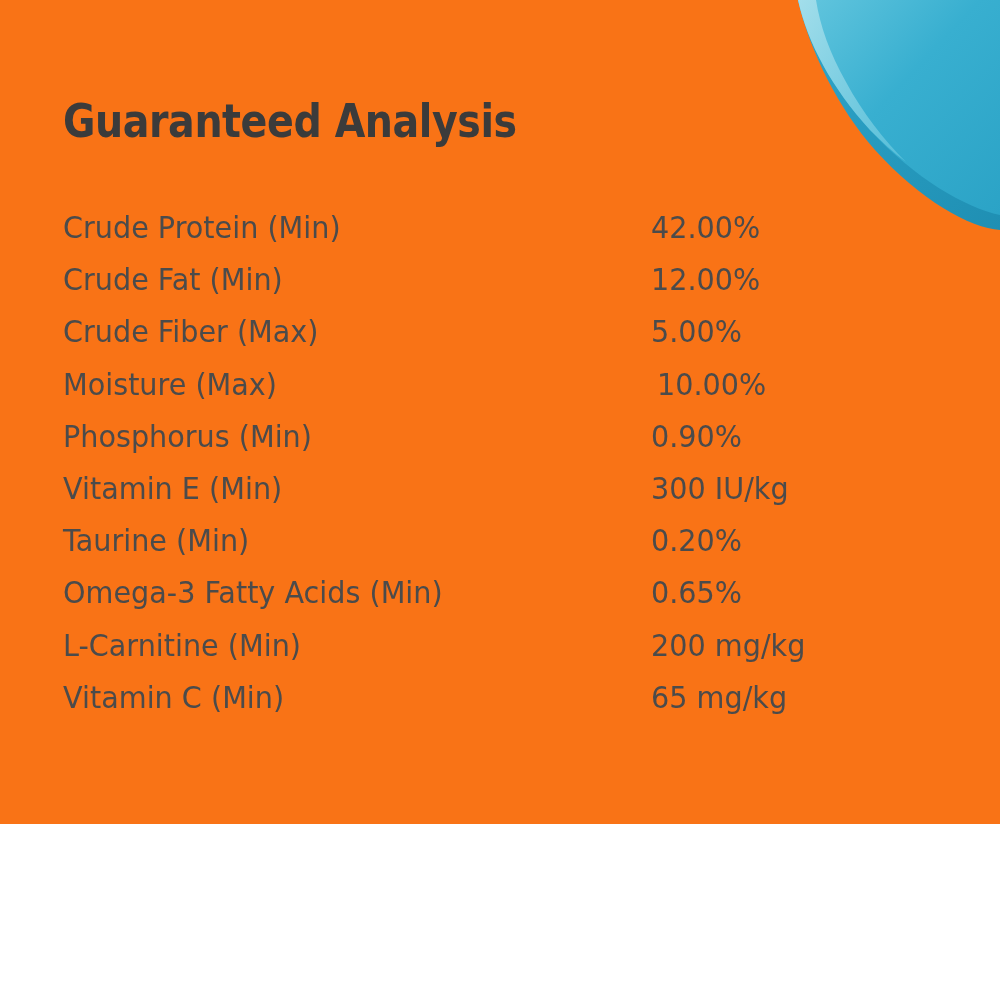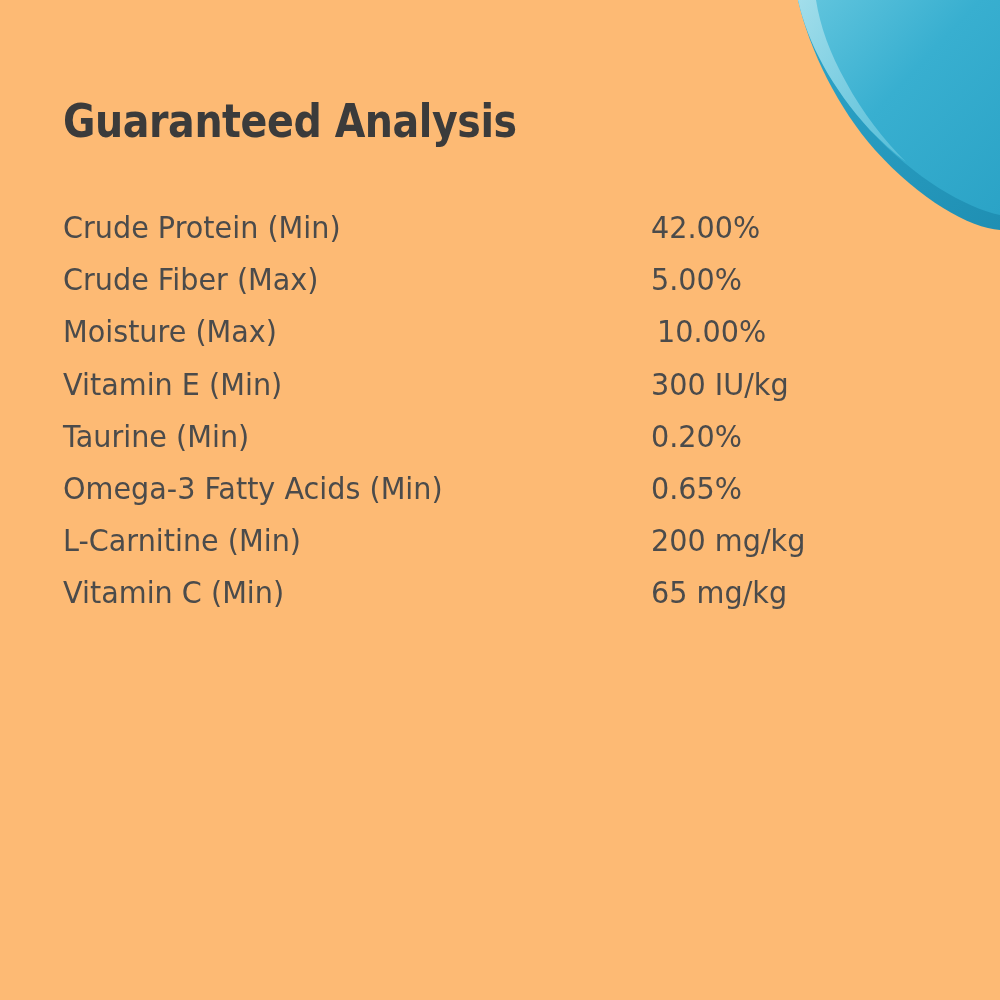--- a/index.html
+++ b/index.html
@@ -3,22 +3,22 @@
 <meta charset="utf-8">
 <style>
   html, body {
     margin: 0;
     padding: 0;
     background: #ffffff;
   }
   #page {
     position: relative;
     width: 1000px;
-    height: 1000px;
-    background: #fdba74;
+    height: 824px;
+    background: #f97316;
     overflow: hidden;
     font-family: "Liberation Sans", sans-serif;
   }
 
   
   #swoosh {
     position: absolute;
     top: 0;
     right: 0;
     width: 330px;
@@ -103,32 +103,40 @@
 
   <div id="title">Guaranteed Analysis</div>
 
   <div id="analysis-table">
 
     <div class="row">
       <span class="row-label">Crude Protein (Min)</span>
       <span class="row-value">42.00%</span>
     </div>
 
+    <div class="row">
+      <span class="row-label">Crude Fat (Min)</span>
+      <span class="row-value">12.00%</span>
+    </div>
 
     <div class="row">
       <span class="row-label">Crude Fiber (Max)</span>
       <span class="row-value">5.00%</span>
     </div>
 
     <div class="row">
       <span class="row-label">Moisture (Max)</span>
       <span class="row-value indented">10.00%</span>
     </div>
 
 
+    <div class="row">
+      <span class="row-label">Phosphorus (Min)</span>
+      <span class="row-value">0.90%</span>
+    </div>
 
 
     <div class="row">
       <span class="row-label">Vitamin E (Min)</span>
       <span class="row-value">300 IU/kg</span>
     </div>
 
     <div class="row">
       <span class="row-label">Taurine (Min)</span>
       <span class="row-value">0.20%</span>

